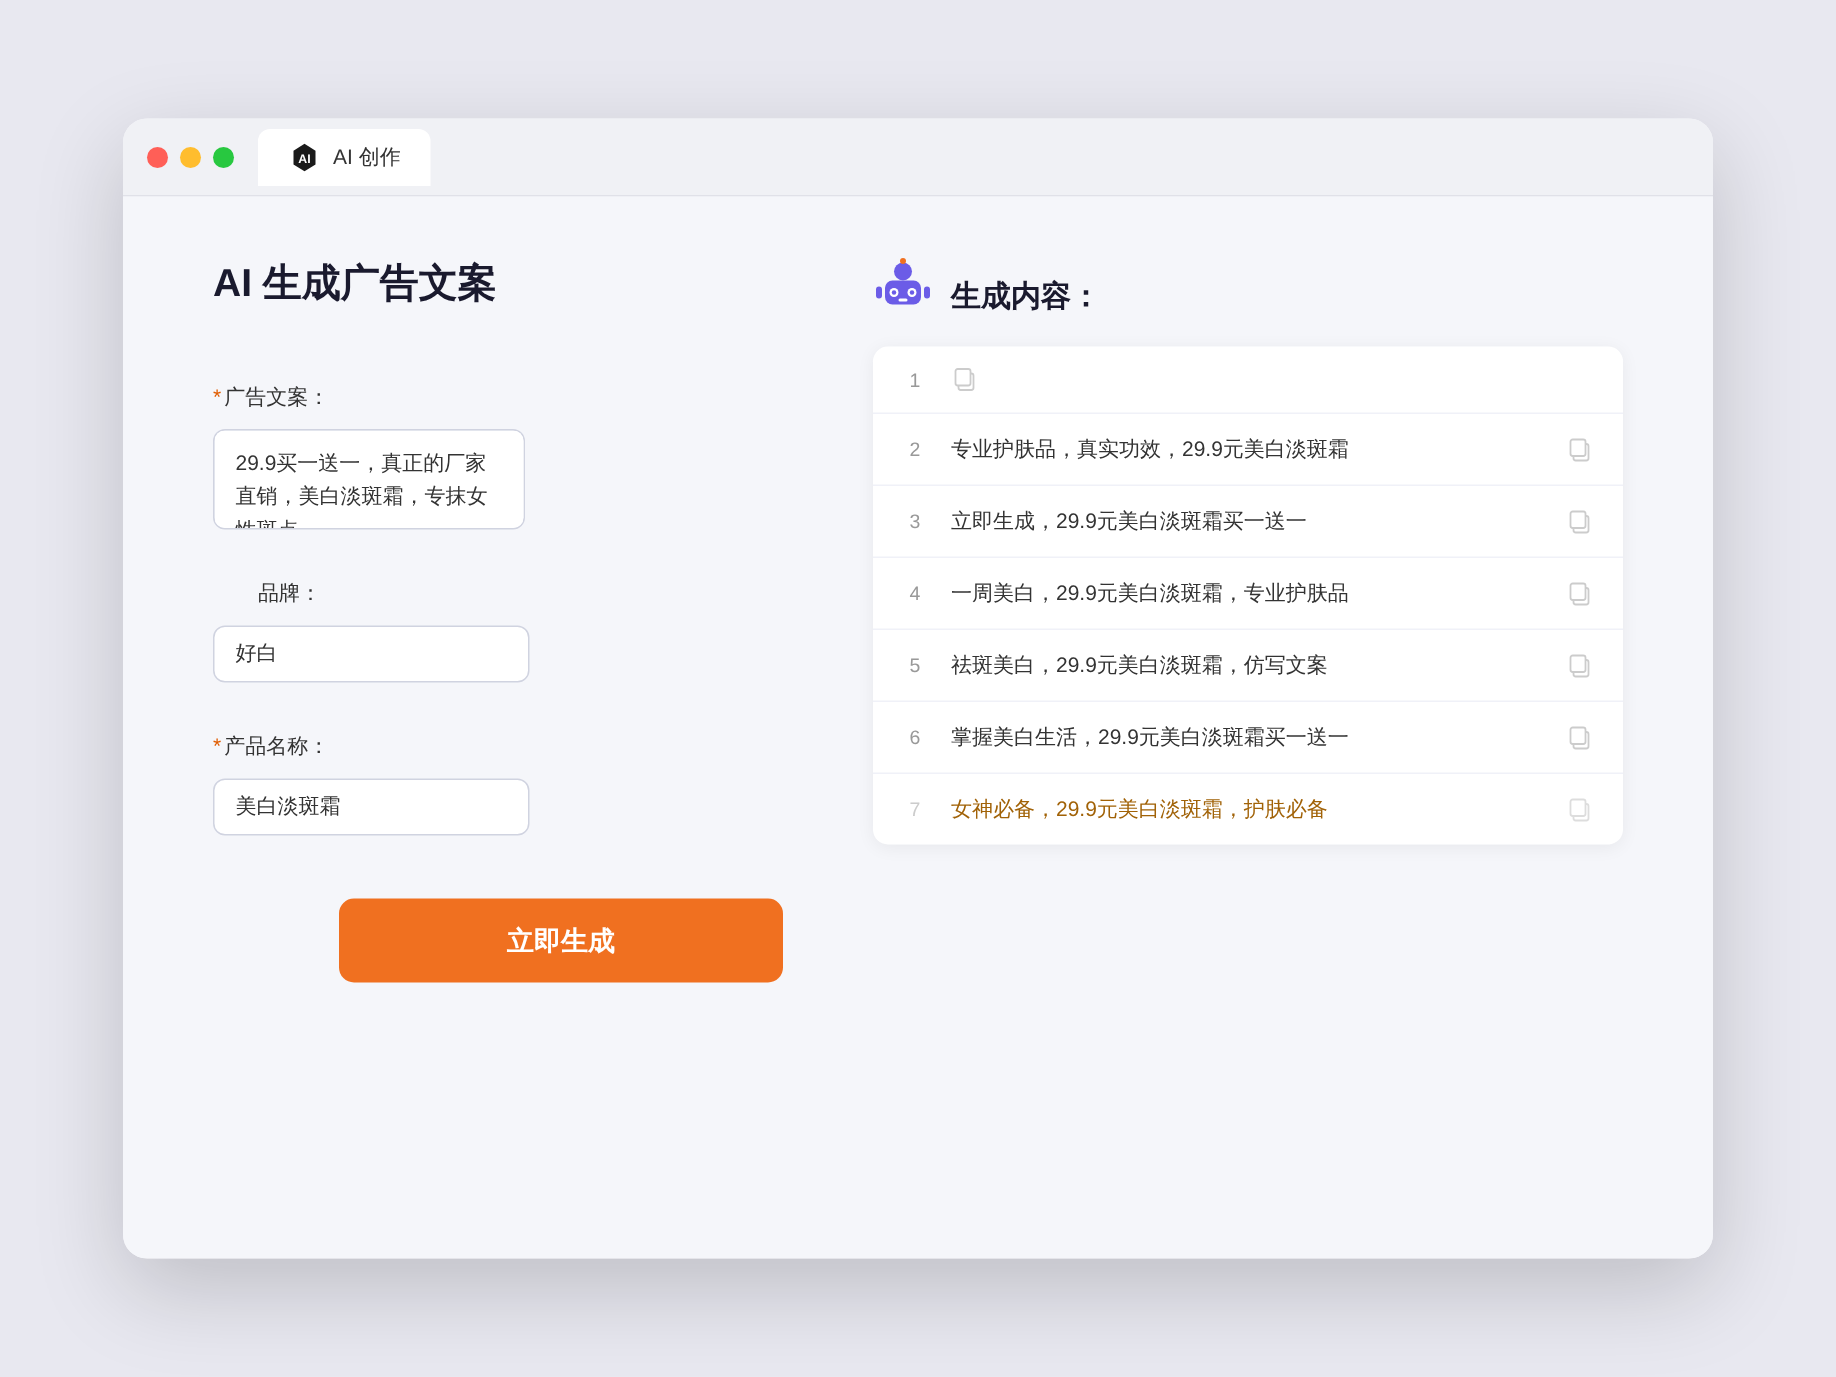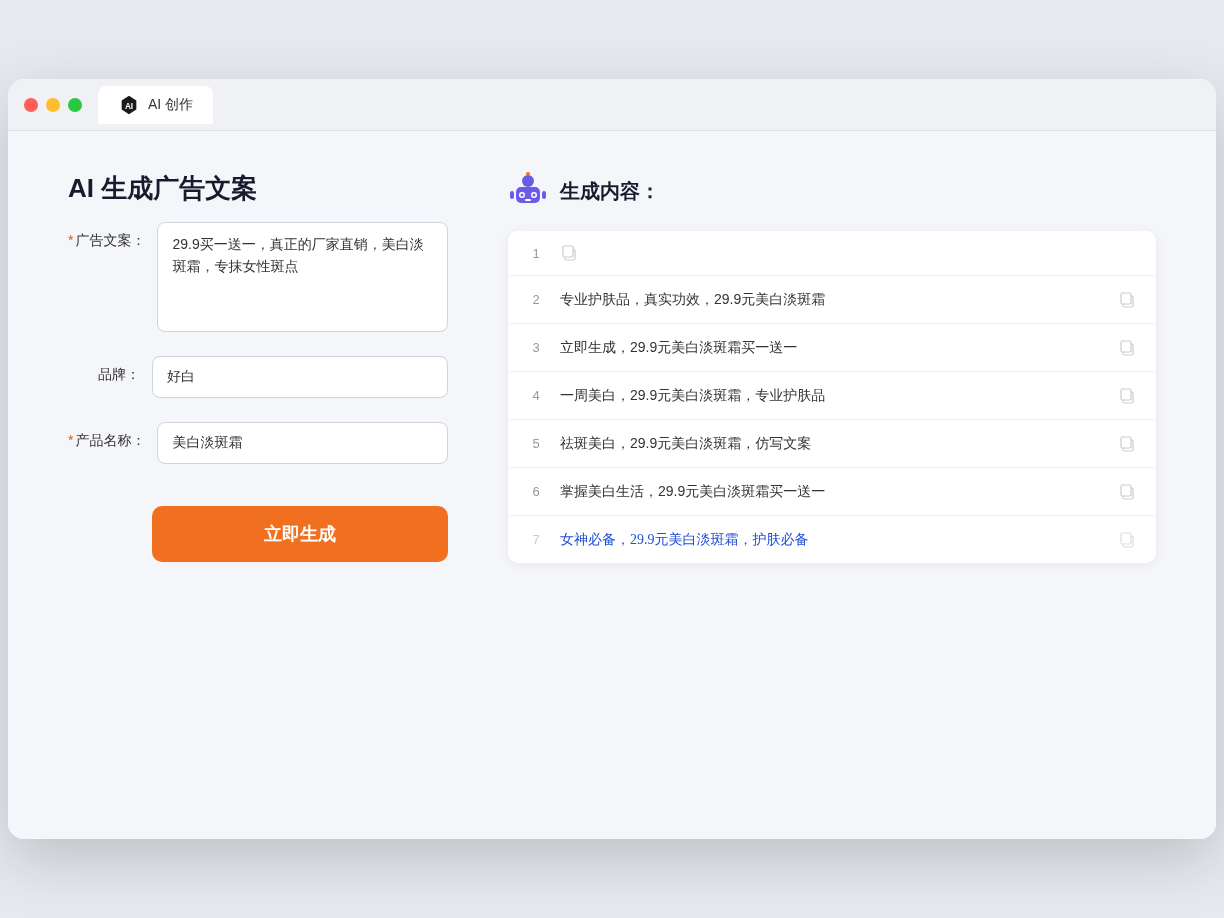--- a/index.html
+++ b/index.html
@@ -8,21 +8,21 @@
       width: 1224px;
       height: 918px;
       display: flex;
       align-items: center;
       justify-content: center;
       font-family: -apple-system, 'PingFang SC', 'Microsoft YaHei', sans-serif;
       overflow: hidden;
     }
 
     .browser-window {
-      width: 1208px;
+      width: 1060px;
       height: 760px;
       background: #f5f6fa;
       border-radius: 16px;
       box-shadow: 0 20px 60px rgba(0,0,0,0.18);
       overflow: hidden;
       display: flex;
       flex-direction: column;
     }
 
     .title-bar {
@@ -81,28 +81,29 @@
     .left-panel {
       flex: 0 0 380px;
       display: flex;
       flex-direction: column;
     }
 
     .page-title {
       font-size: 26px;
       font-weight: 700;
       color: #1a1a2e;
-      margin-bottom: 16px;
+      margin-bottom: 40px;
     }
 
     .form-group {
       display: flex;
       align-items: flex-start;
       margin-bottom: 24px;
       gap: 12px;
+      flex-direction: column;
     }
 
     .form-label {
       font-size: 14px;
       color: #333;
       white-space: nowrap;
       padding-top: 10px;
       min-width: 72px;
       text-align: right;
     }
@@ -150,21 +151,21 @@
 
     
     .right-panel {
       flex: 1;
       display: flex;
       flex-direction: column;
     }
 
     .result-header {
       display: flex;
-      align-items: center;
+      align-items: flex-end;
       gap: 12px;
       margin-bottom: 20px;
     }
 
     .robot-icon {
       width: 40px;
       height: 40px;
     }
 
     .result-title {
@@ -221,22 +222,21 @@
       color: #bbb;
       cursor: pointer;
       flex-shrink: 0;
     }
 
     .row-num.faded, .row-text.faded {
       color: #bbb;
     }
 
     .faded-row .row-text {
-      color: #1d4ed8;
-      font-family: Liberation Serif, serif;
+      color: #a16207;
     }
 
     .faded-row .row-num {
       color: #ccc;
     }
   </style>
 </head>
 <body>
 
 <div class="browser-window">

